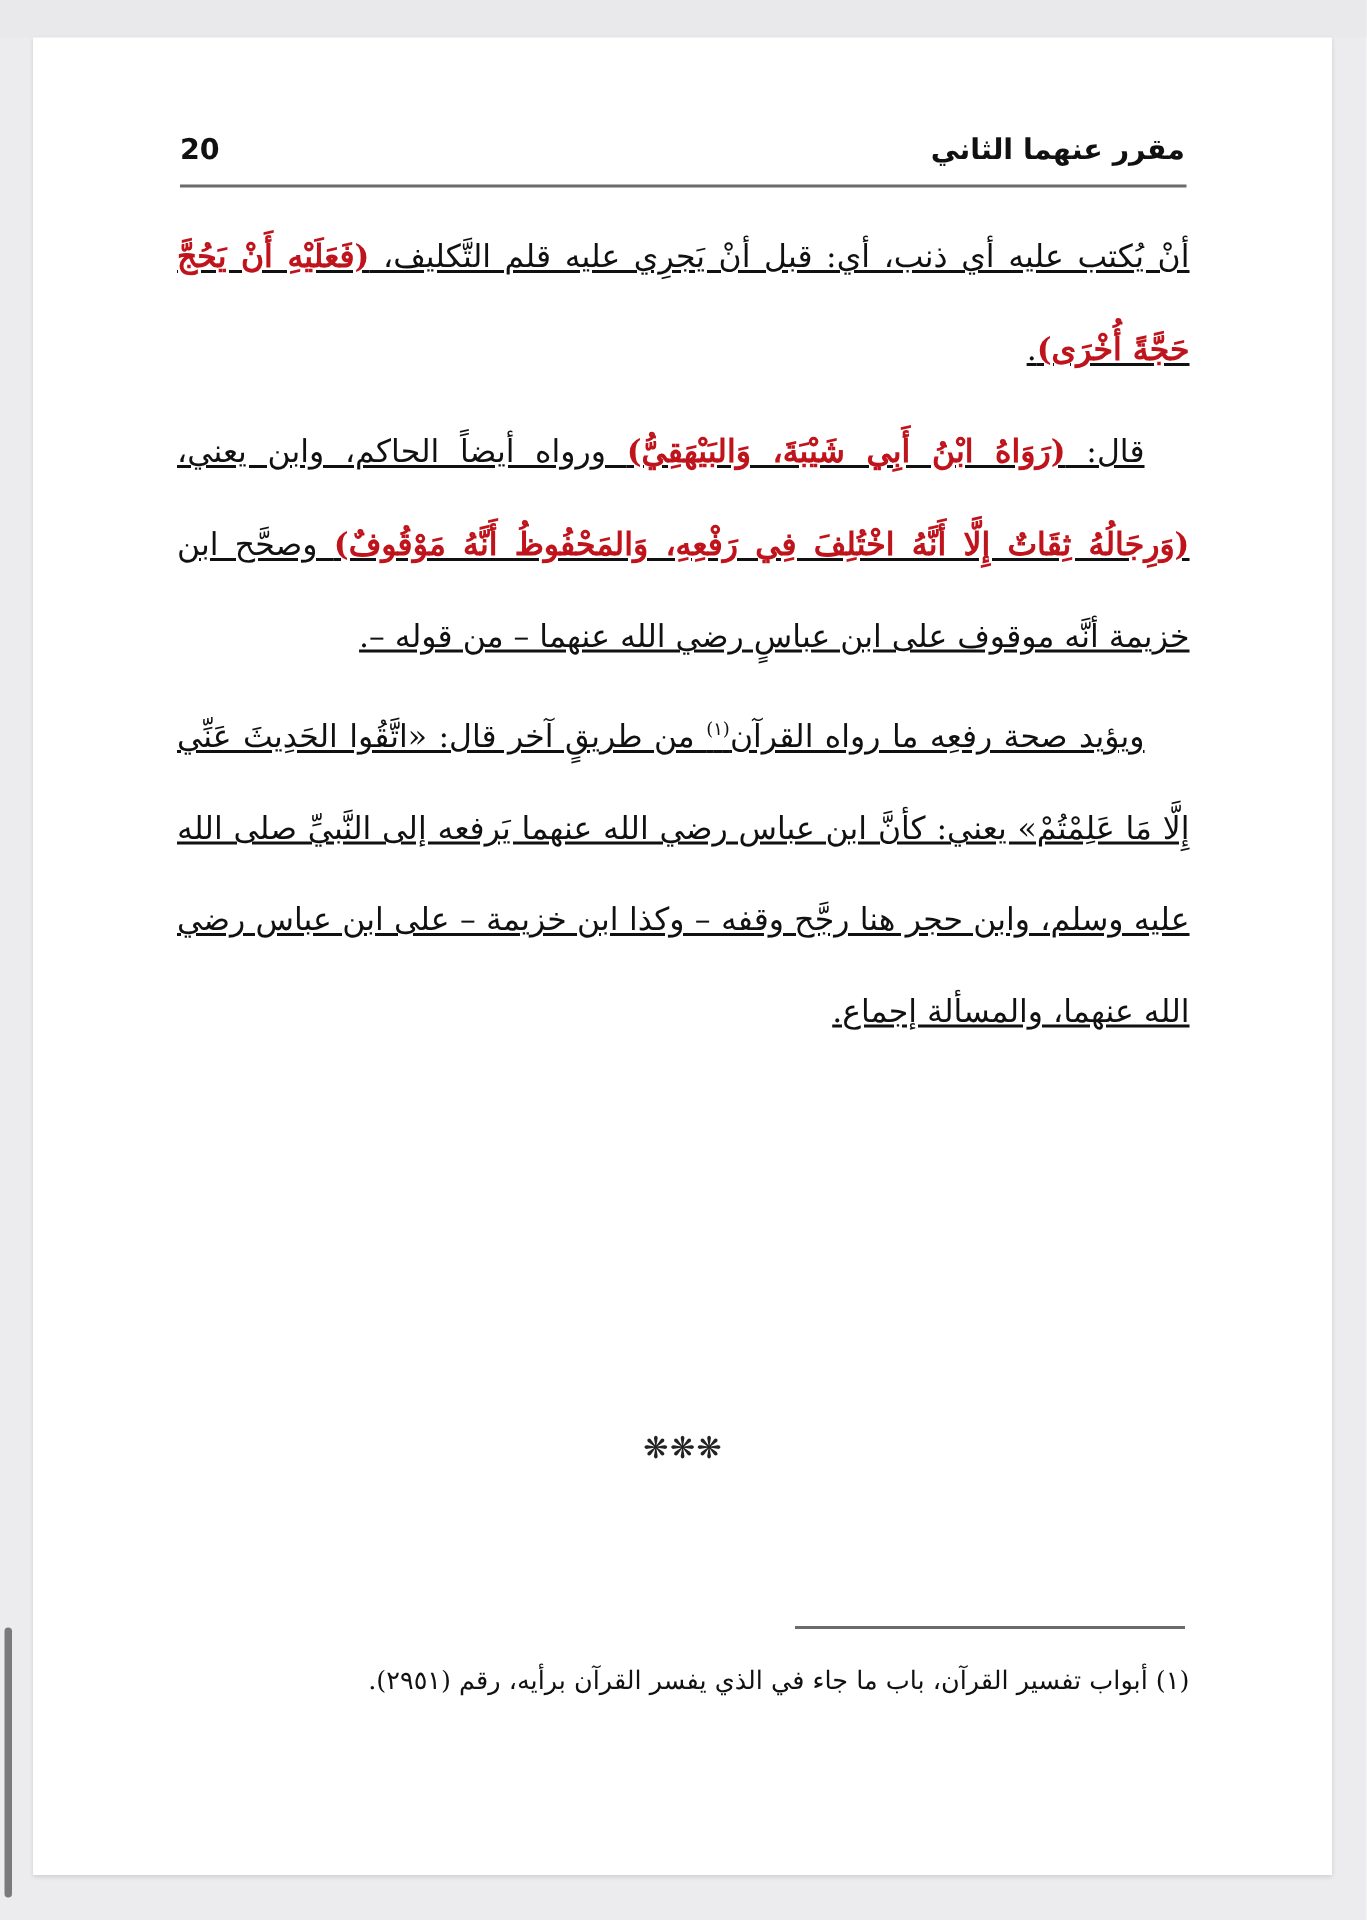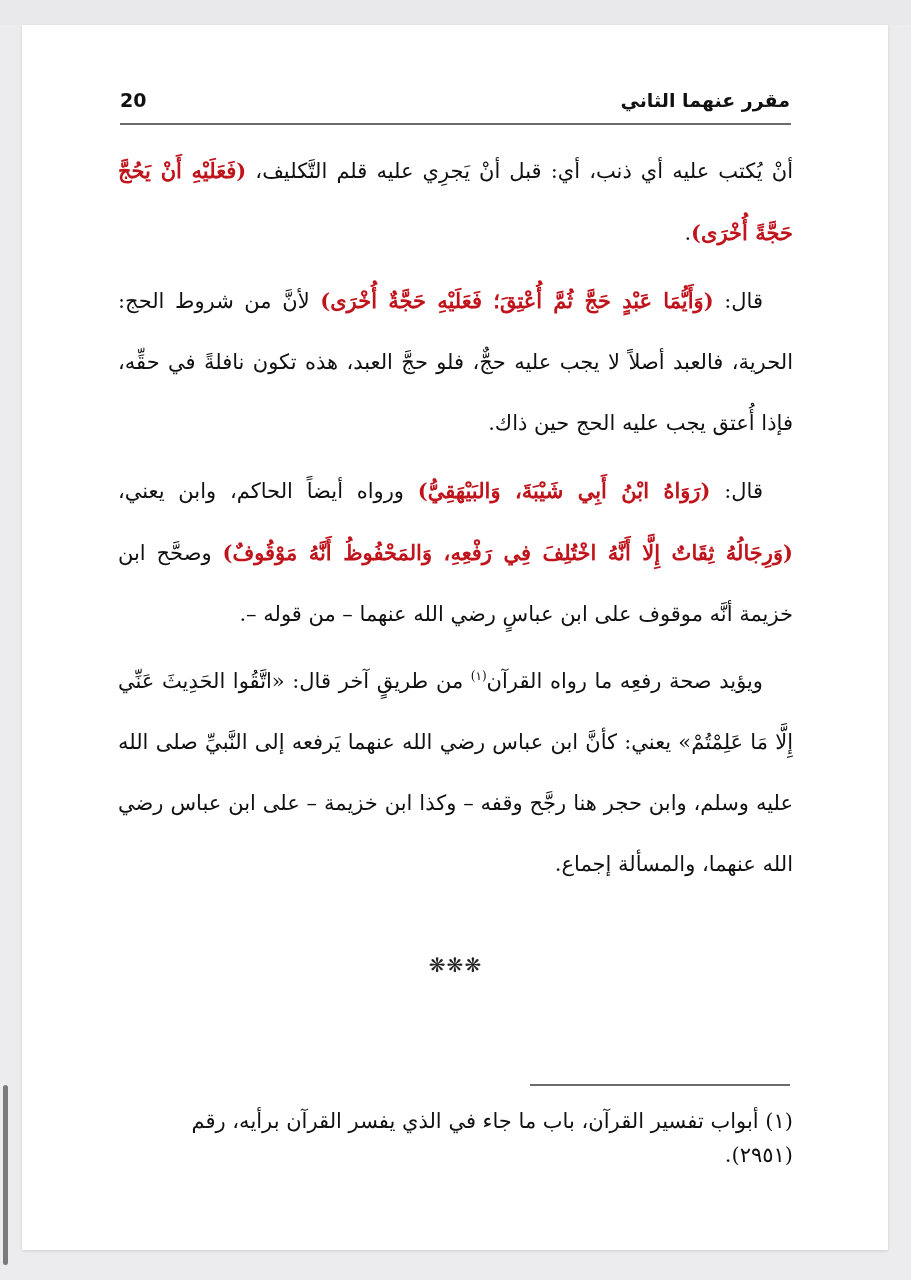--- a/index.html
+++ b/index.html
@@ -20,55 +20,52 @@
     position: absolute; left: 120px; width: 670px; top: 82px; height: 36px;
     display: flex; justify-content: space-between; align-items: center; direction: rtl;
     font-family: "DejaVu Sans", sans-serif; font-weight: bold; font-size: 19px; color: #111;
   }
   .header-rule { position: absolute; left: 120px; width: 671px; top: 123px; height: 2px; background: #6b6b6b; }
   .body {
     position: absolute; left: 118px; width: 675px; top: 140px;
     direction: rtl; text-align: justify; color: #111;
     font-size: 21px; line-height: 61px;
   }
-  .body p { margin: 0 0 6px 0; }
+  .body p { margin: 0 0 6px 0; text-decoration: underline; }
   .body p.indent { text-indent: 30px; }
   .red { color: #c0141c; font-weight: bold; }
   .sup { font-size: 12px; vertical-align: super; line-height: 0; }
   .stars {
     position: absolute; left: 0; width: 911px; top: 953px; text-align: center;
     font-family: "DejaVu Sans", sans-serif; font-size: 20px; color: #222; letter-spacing: 1px;
   }
   .fn-rule { position: absolute; left: 530px; width: 260px; top: 1084px; height: 2px; background: #6b6b6b; }
   .footnote {
     position: absolute; left: 118px; width: 675px; top: 1104px;
-    direction: rtl; text-align: right; font-size: 21px; color: #111; line-height: 34px;
+    direction: rtl; text-align: right; font-size: 17px; color: #111; line-height: 34px;
   }
 </style>
 </head>
 <body>
 
 <div class="topbar"></div>
 
 <div class="page"></div>
 
 <div class="header">
   <span>مقرر عنهما الثاني</span>
   <span>20</span>
 </div>
 <div class="header-rule"></div>
 
 <div class="body">
   <p>
     <span>أنْ يُكتب عليه أي ذنب، أي: قبل أنْ يَجرِي عليه قلم التَّكليف، </span><span class="red">(فَعَلَيْهِ أَنْ يَحُجَّ حَجَّةً أُخْرَى)</span><span>.</span>
   </p>
   <p class="indent">
-    <span>قال: </span><span class="red">(وَأَيُّمَا عَبْدٍ حَجَّ ثُمَّ أُعْتِقَ؛ فَعَلَيْهِ حَجَّةٌ أُخْرَى)</span><span> لأنَّ من شروط الحج: الحرية، فالعبد أصلاً لا يجب عليه حجٌّ، فلو حجَّ العبد، هذه تكون نافلةً في حقِّه، فإذا أُعتق يجب عليه الحج حين ذاك.</span>
-  </p>
-  <p class="indent">
     <span>قال: </span><span class="red">(رَوَاهُ ابْنُ أَبِي شَيْبَةَ، وَالبَيْهَقِيُّ)</span><span> ورواه أيضاً الحاكم، وابن يعني، </span><span class="red">(وَرِجَالُهُ ثِقَاتٌ إِلَّا أَنَّهُ اخْتُلِفَ فِي رَفْعِهِ، وَالمَحْفُوظُ أَنَّهُ مَوْقُوفٌ)</span><span> وصحَّح ابن خزيمة أنَّه موقوف على ابن عباسٍ رضي الله عنهما – من قوله –.</span>
   </p>
   <p class="indent">
     <span>ويؤيد صحة رفعِه ما رواه القرآن</span><span class="sup">(١)</span><span> من طريقٍ آخر قال: «اتَّقُوا الحَدِيثَ عَنِّي إِلَّا مَا عَلِمْتُمْ» يعني: كأنَّ ابن عباس رضي الله عنهما يَرفعه إلى النَّبيِّ صلى الله عليه وسلم، وابن حجر هنا رجَّح وقفه – وكذا ابن خزيمة – على ابن عباس رضي الله عنهما، والمسألة إجماع.</span>
   </p>
 </div>
 
 <div class="stars">❋❋❋</div>
 
 <div class="fn-rule"></div>

